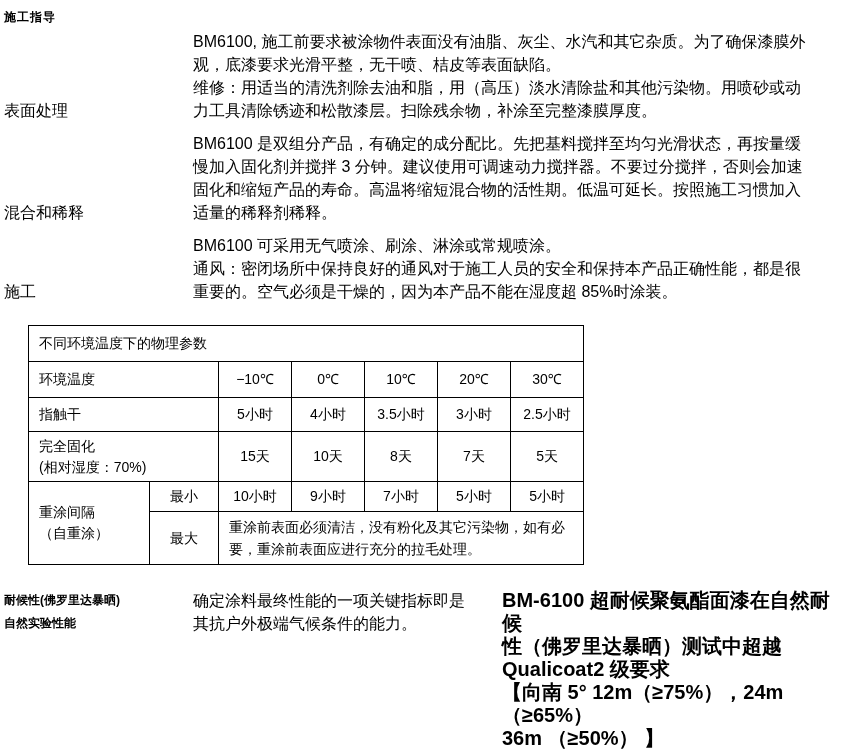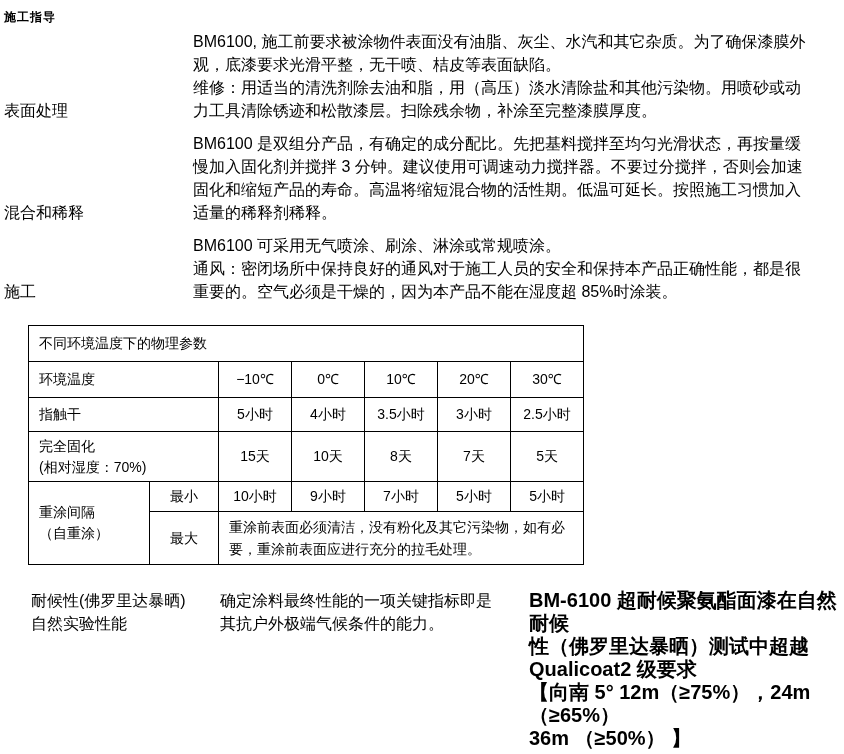--- a/index.html
+++ b/index.html
@@ -70,24 +70,23 @@
 
   
   .weathering-row {
     display: flex;
     align-items: flex-start;
     margin-top: 24px;
   }
   .weathering-label {
     flex: 0 0 189px;
     width: 189px;
-    font-size: 16px;
-    font-weight: normal;
-    line-height: 23px;
-    margin-left: 27px;
+    font-size: 12px;
+    font-weight: bold;
+    line-height: 23px;
   }
   .weathering-mid {
     flex: 0 0 297px;
     width: 297px;
     font-size: 16px;
     line-height: 23px;
   }
   .weathering-mid .mid-inner { width: 276px; }
   .weathering-right {
     flex: 1;

